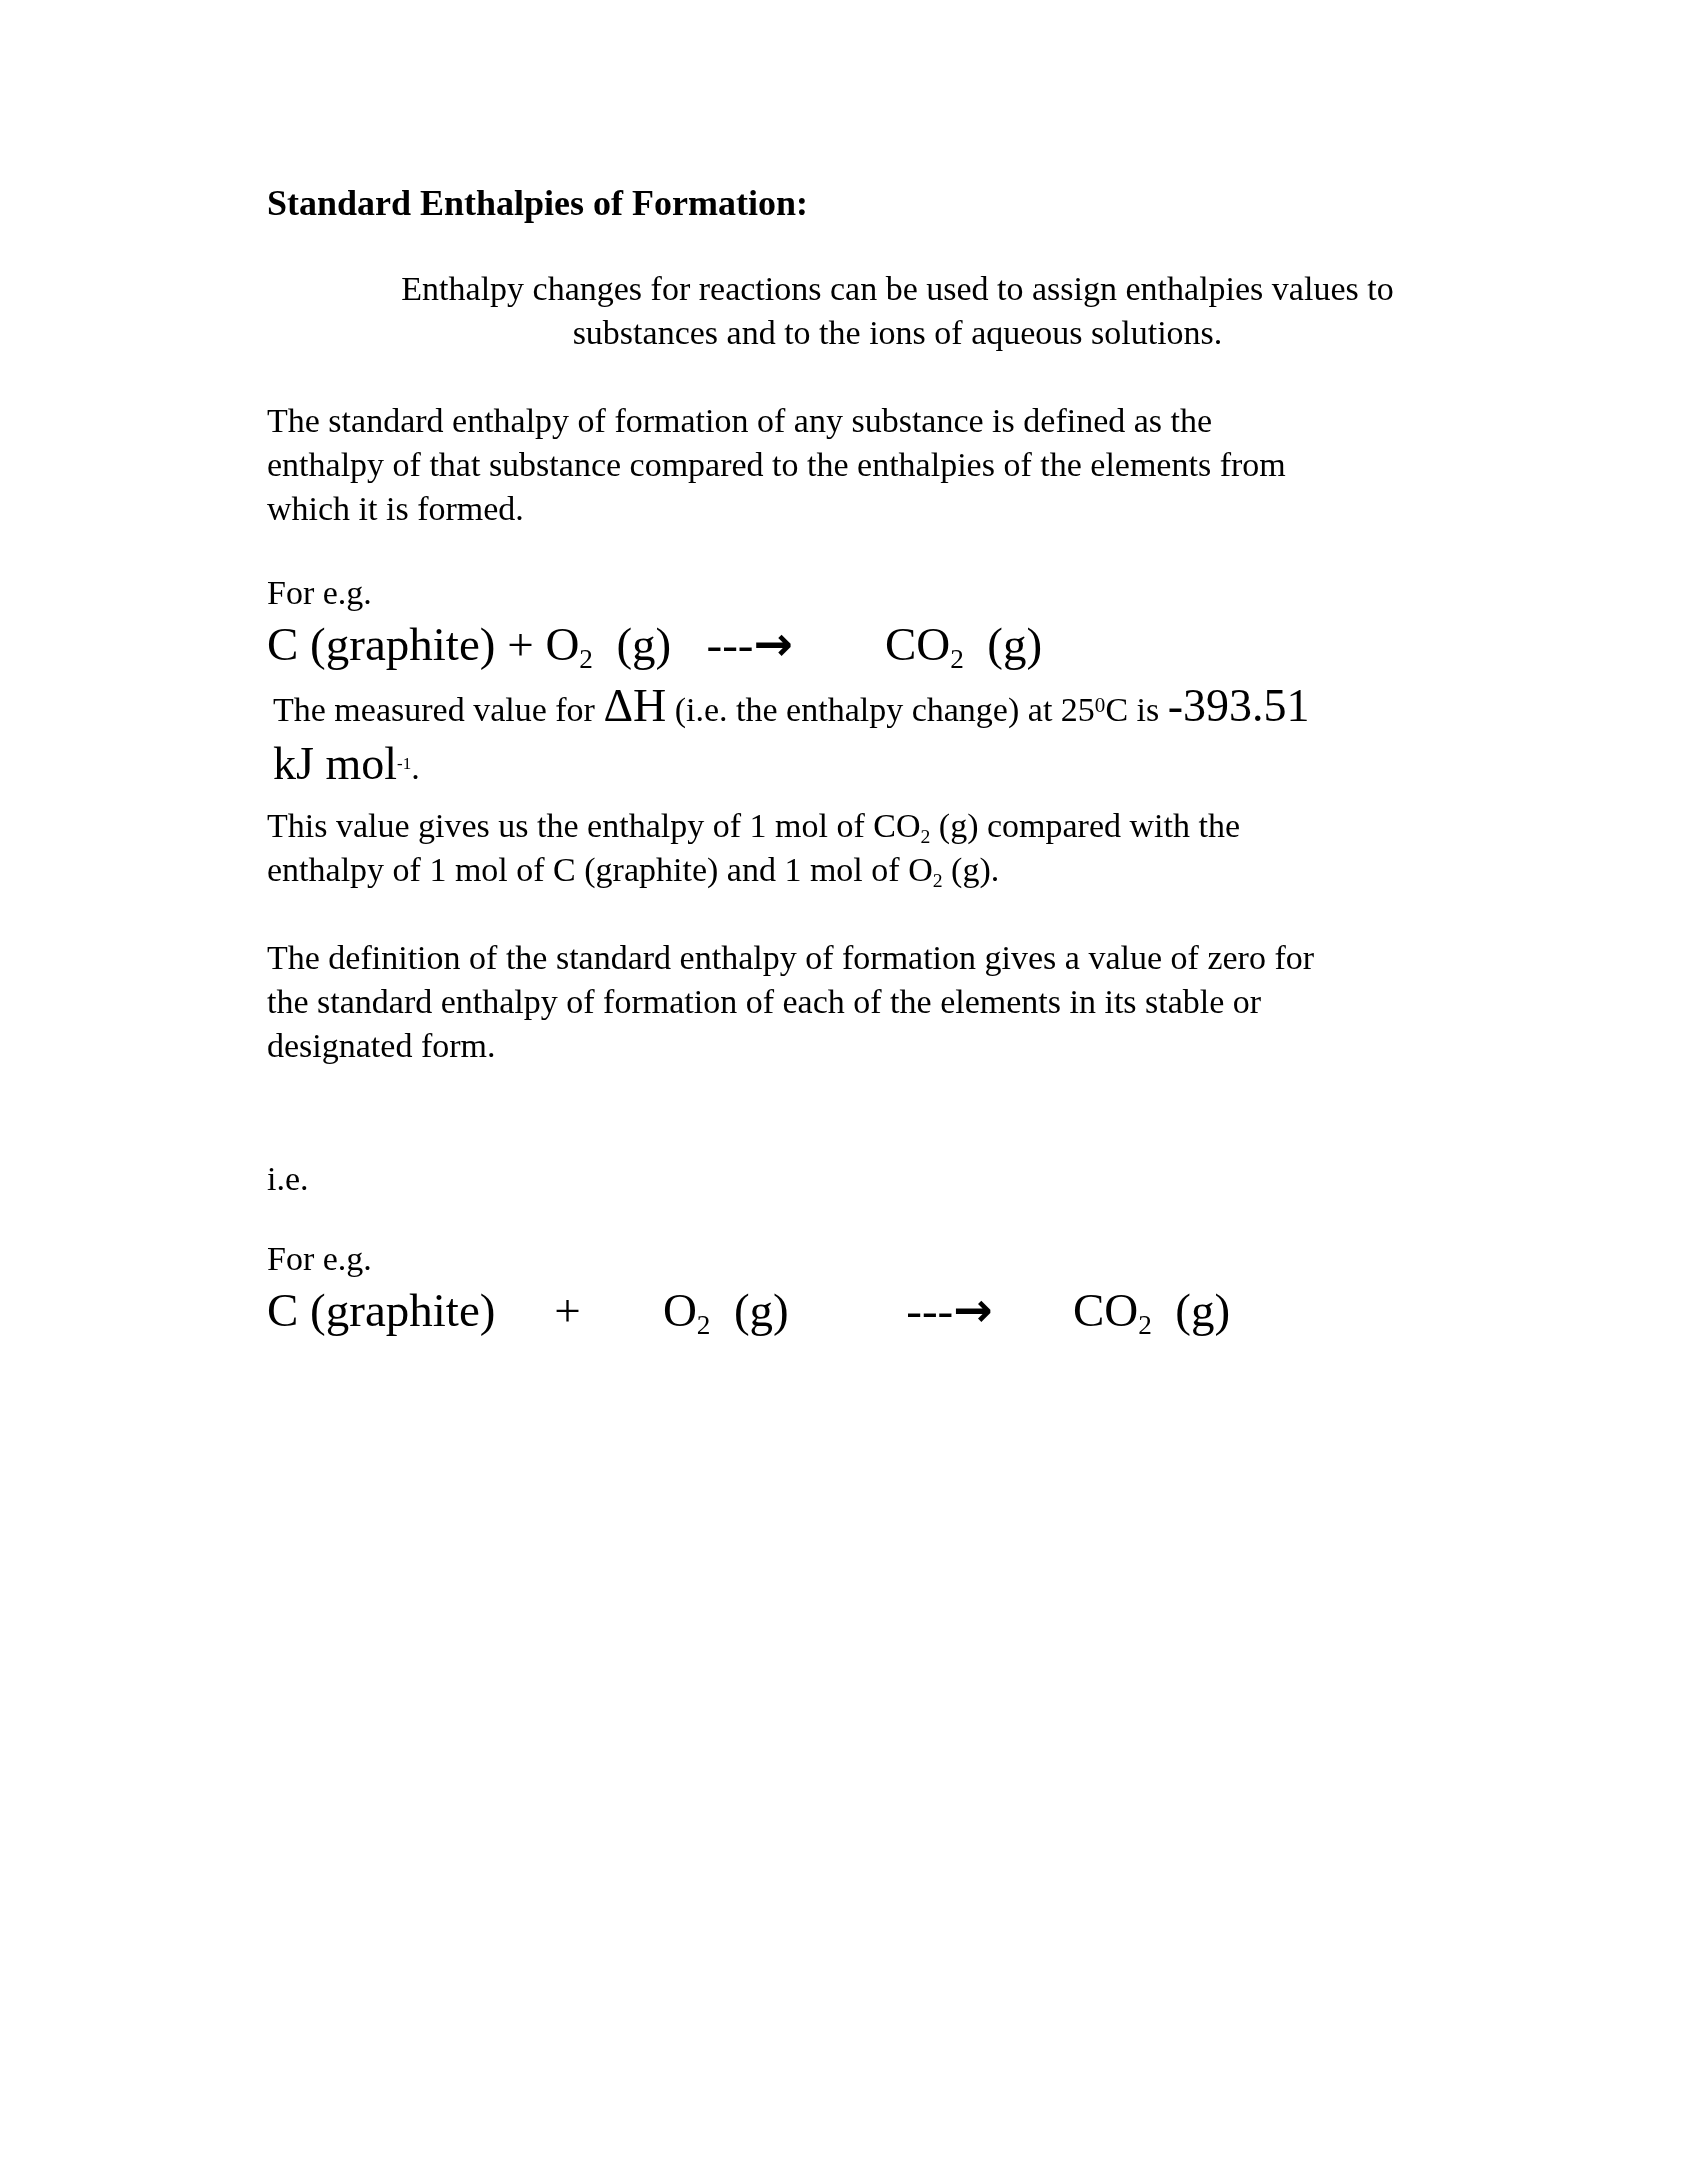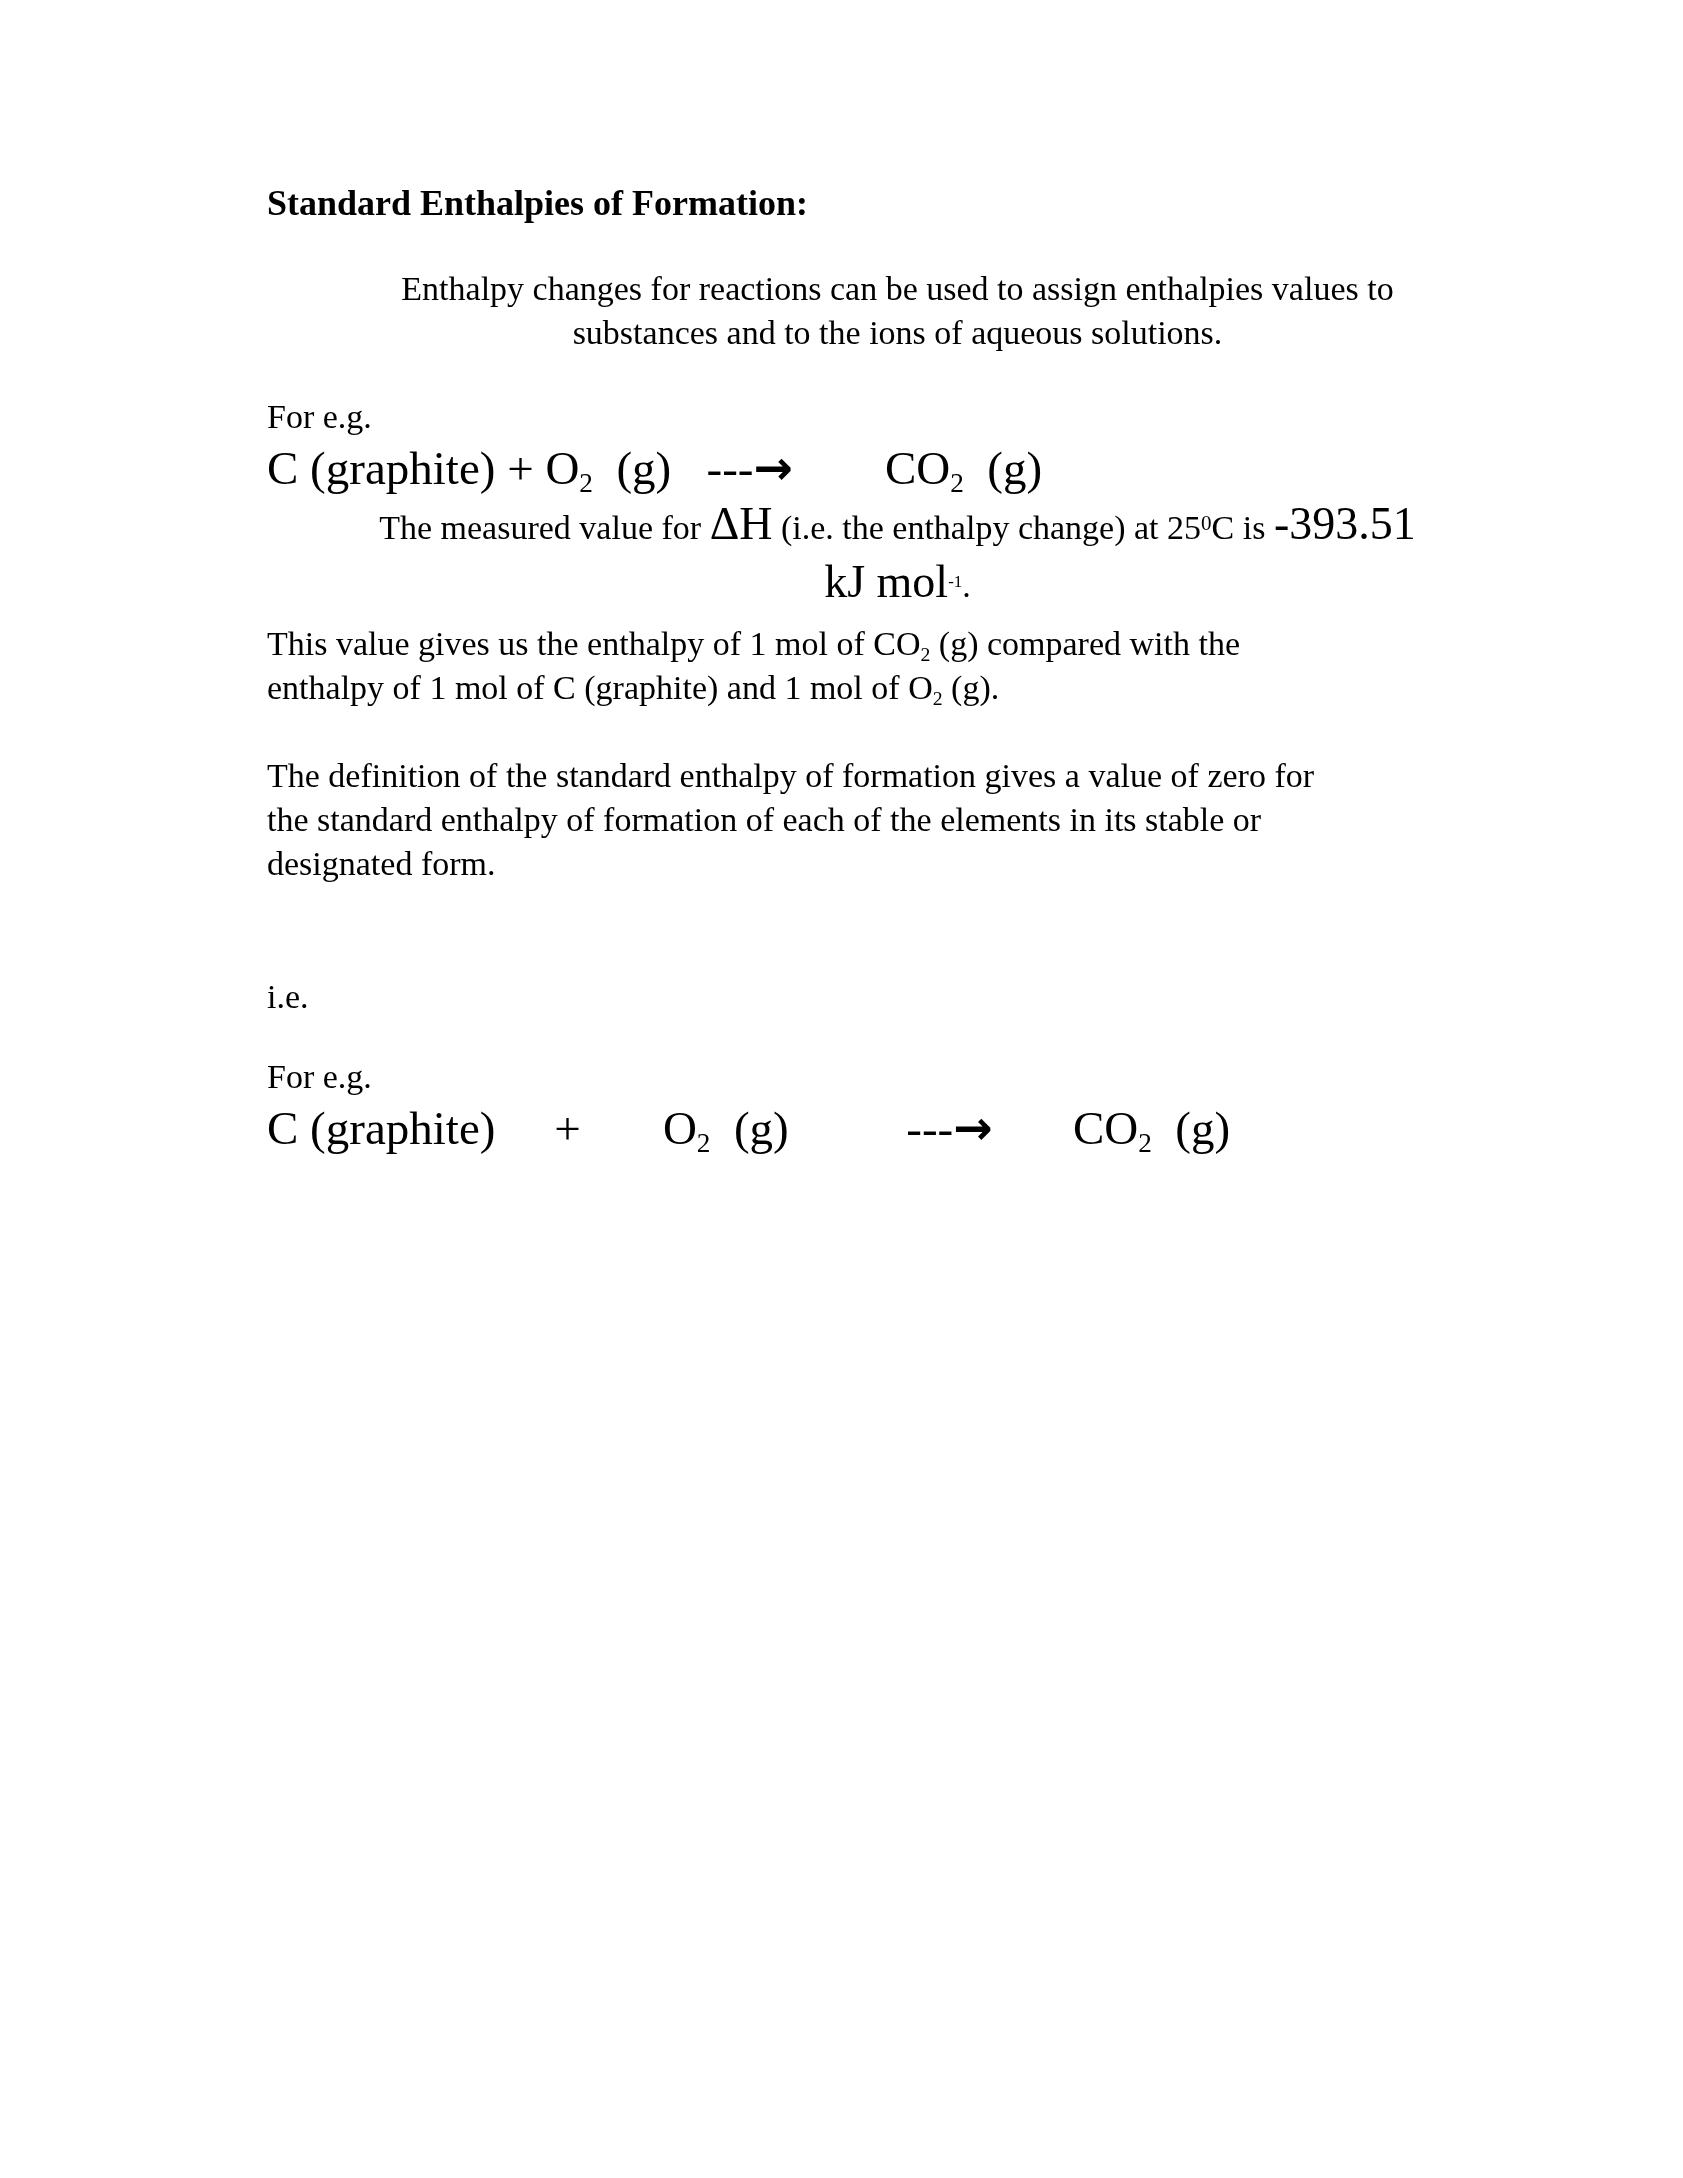--- a/index.html
+++ b/index.html
@@ -41,23 +41,22 @@
   .mt-p2    { margin-top: 44px; }
   .eq {
     font-size: 47px;
     line-height: 57px;
     margin: 0;
     white-space: pre-wrap;
   }
   .mixed {
     font-size: 34px;
     line-height: 1.58;
-    margin: 0;
+    margin: 6px;
     white-space: pre-wrap;
-    text-align: center;
   }
   .big {
     font-size: 46px;
     line-height: 1.18;
   }
   .sb {
     font-size: 0.58em;
     position: relative;
     top: 0.28em;
     line-height: 0;
@@ -84,20 +83,23 @@
 <body>
 
 <div class="page">
 
   <h1 class="title">Standard Enthalpies of Formation:</h1>
 
   <p class="body mt-std">Enthalpy changes for reactions can be used to assign enthalpies values to
 substances and to the ions of aqueous solutions.</p>
 
 
+  <p class="body mt-p2">The standard enthalpy of formation of any substance is defined as the
+enthalpy of that substance compared to the enthalpies of the elements from
+which it is formed.</p>
 
 
   <p class="body mt-med">For e.g.</p>
 
   <div class="eq mt-sm"><span>C (graphite) + O</span><span class="sb">2</span><span>  (g)   ---</span><span class="arrow">→</span><span>        CO</span><span class="sb">2</span><span>  (g)</span></div>
 
   <p class="mixed mt-big"><span>The measured value for </span><span class="big">ΔH</span><span> (i.e. the enthalpy change) at 25</span><span class="sp">0</span><span>C is </span><span class="big">-393.51
 kJ mol</span><span class="big sp-big">-1</span><span>.</span></p>
 
   <p class="body mt-none"><span>This value gives us the enthalpy of 1 mol of CO</span><span class="sb">2</span><span> (g) compared with the

